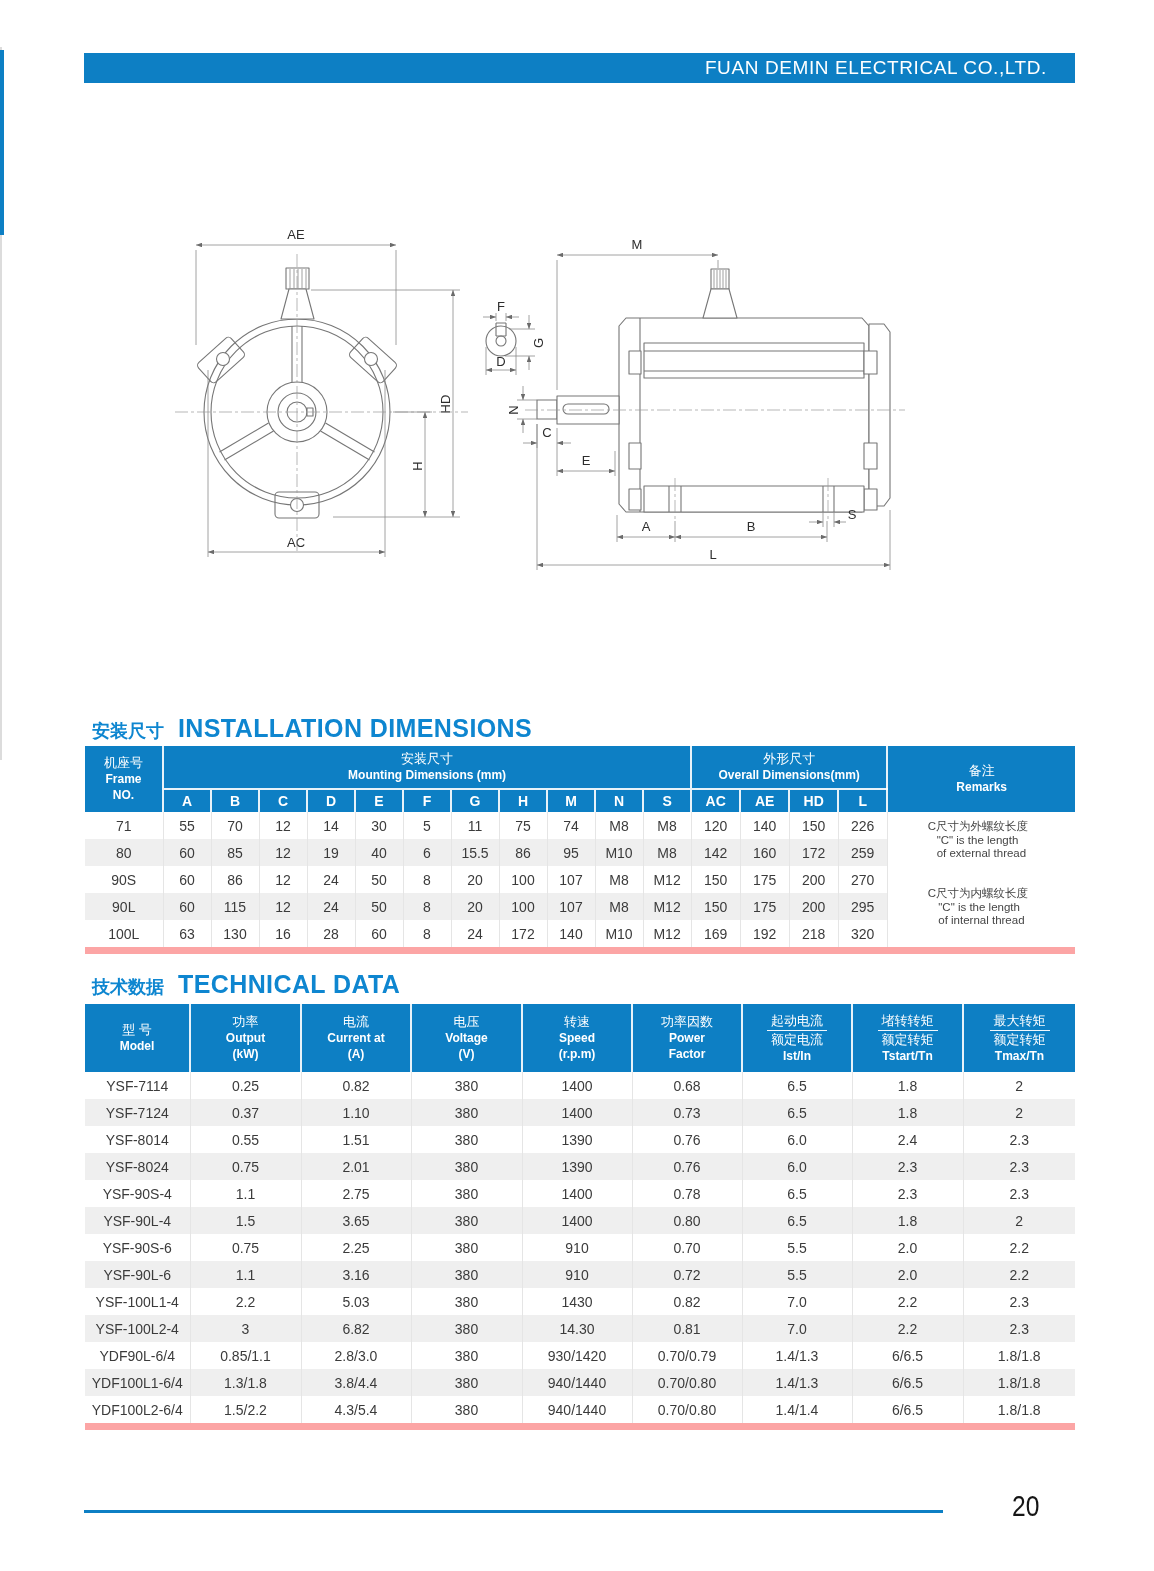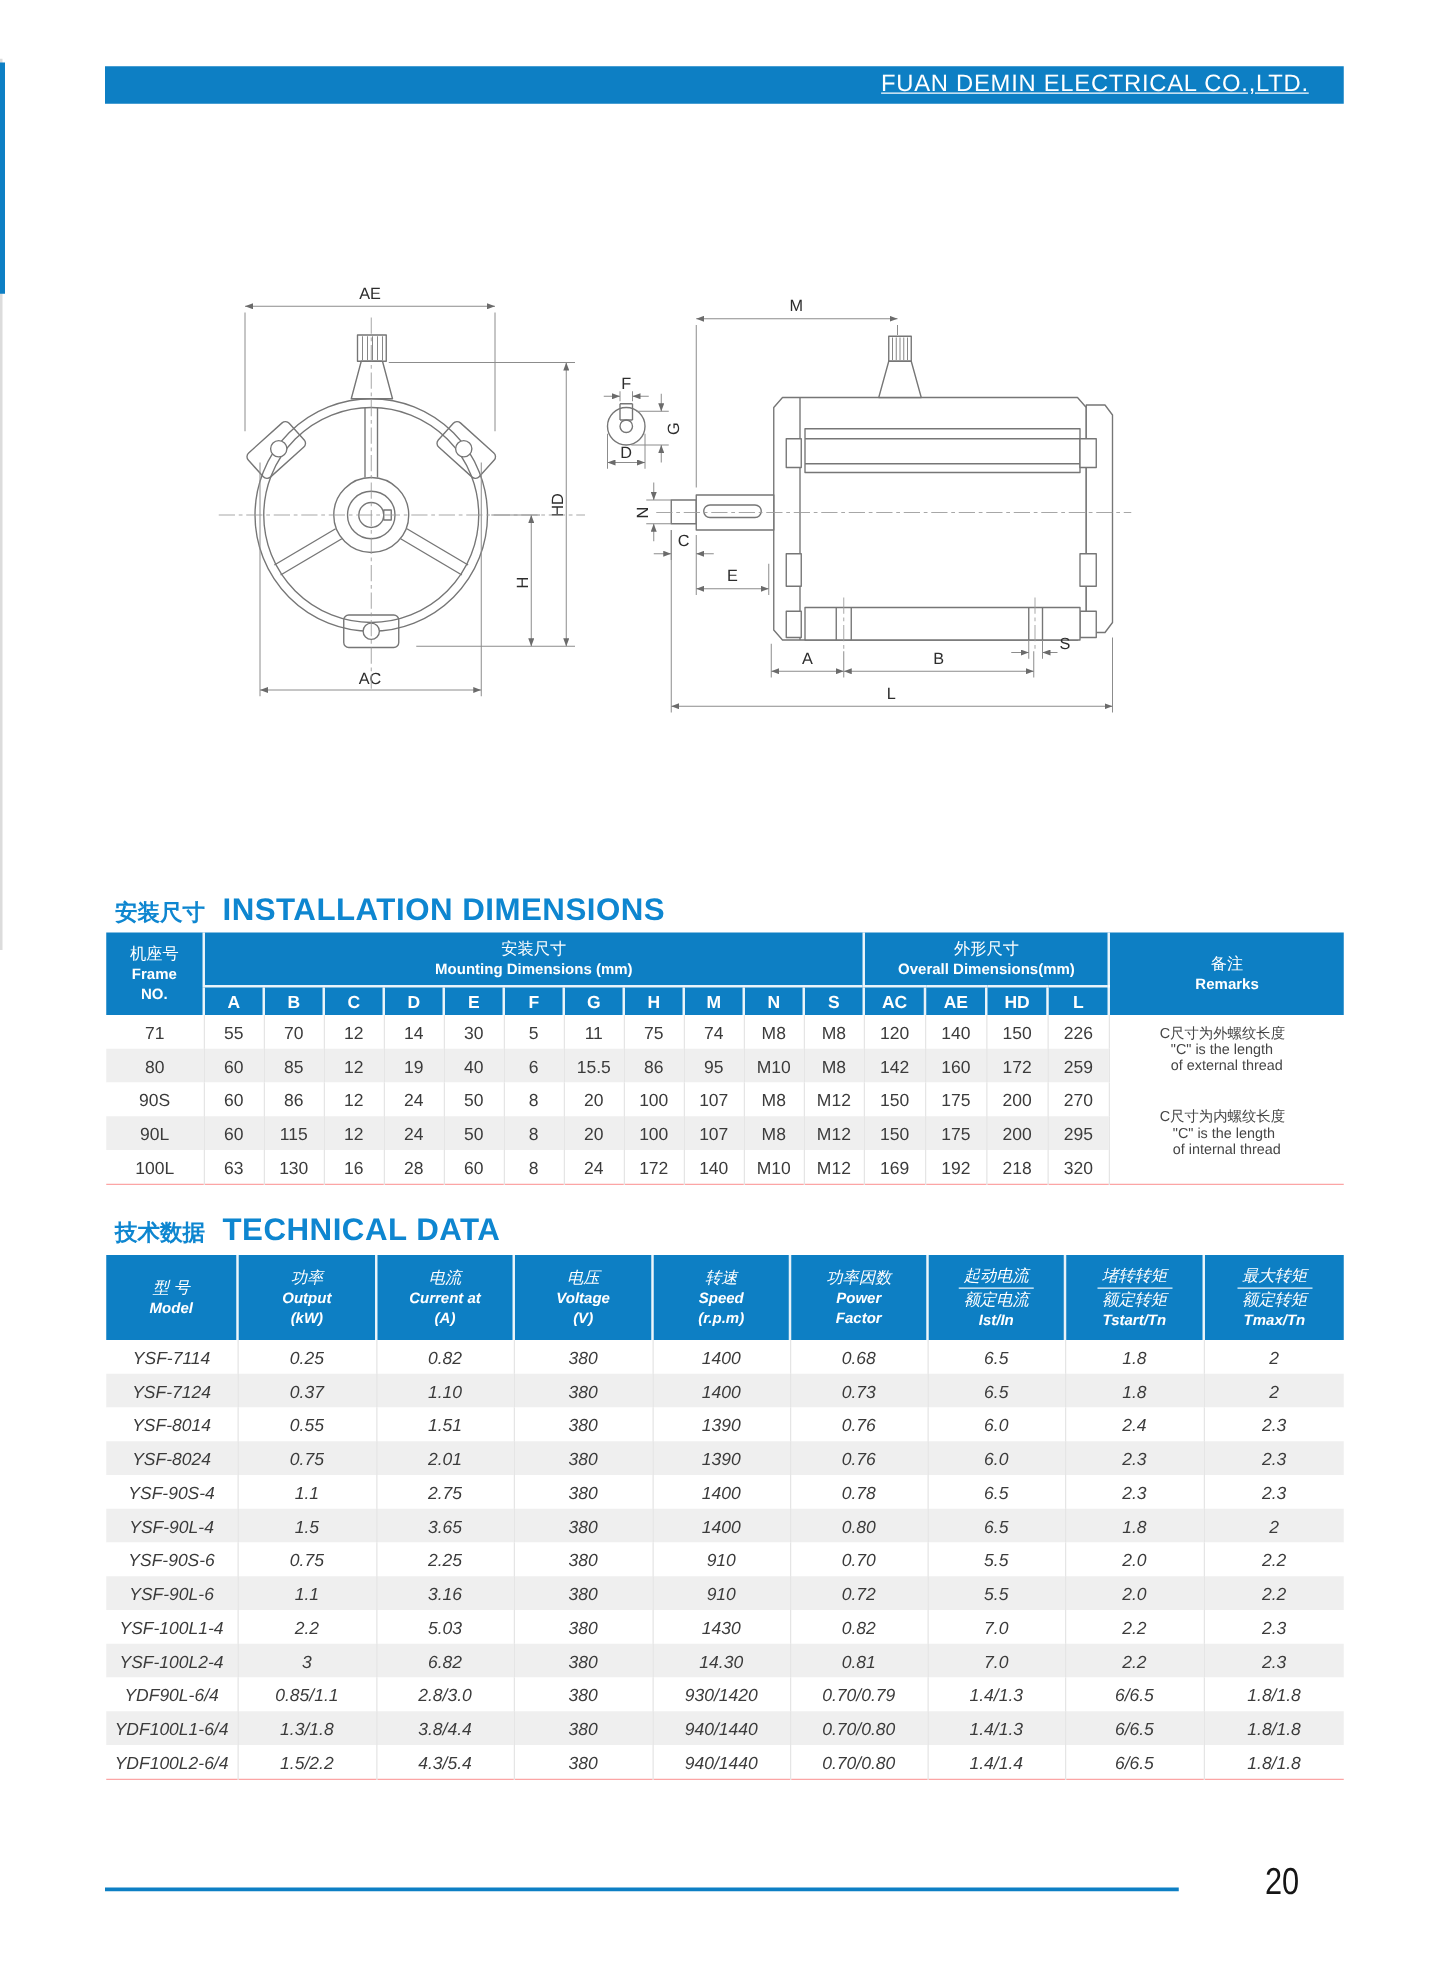--- a/index.html
+++ b/index.html
@@ -2,21 +2,21 @@
 <html><head>
 <meta charset="utf-8">
 <style>
   html,body{margin:0;padding:0;background:#fff;}
   .page{position:relative;width:1154px;height:1571px;background:#fff;overflow:hidden;
         font-family:"Liberation Sans","DejaVu Sans",sans-serif;}
   .edge-line{position:absolute;left:0;top:47px;width:2px;height:713px;background:#dcdcdc;}
   .accent{position:absolute;left:0;top:50px;width:4px;height:185px;background:#0d7fc4;}
   .topbar{position:absolute;left:84px;top:53px;width:991px;height:30px;background:#0d7fc4;
           display:flex;align-items:center;justify-content:flex-end;padding-right:28px;box-sizing:border-box;}
-  .topbar span{color:#fff;font-size:19px;letter-spacing:.6px;text-decoration:underline;}
+  .topbar span{color:#fff;font-size:19px;letter-spacing:.6px;}
 
   
   .drw{position:absolute;}
   .ol{fill:none;stroke:#767676;stroke-width:1.1;stroke-linejoin:round;}
   .olf{fill:#fff;stroke:#767676;stroke-width:1.1;stroke-linejoin:round;}
   .ht{stroke:#767676;stroke-width:.7;fill:none;}
   .dm{stroke:#8c8c8c;stroke-width:.8;fill:none;}
   .cl{stroke:#9a9a9a;stroke-width:.7;fill:none;stroke-dasharray:13 3 3 3;}
   .lb{font-family:"Liberation Sans",sans-serif;font-size:13px;fill:#2d2d2d;}
 
@@ -34,21 +34,21 @@
   .tbl .zh{font-size:13px;line-height:16px;}
   .tbl .lat{font-size:12px;font-weight:bold;line-height:16px;}
   .frac{border-bottom:1px solid rgba(255,255,255,.95);padding:0 4px 1px;width:fit-content;margin:0 auto 1px;}
   #t1 thead tr:first-child th{height:42px;}
   #t1 .sub th{height:22px;font-size:14px;font-weight:bold;border-top:2px solid rgba(255,255,255,.9);}
   #t2 thead th{height:68px;}
   .tbl td{height:27px;font-size:14px;color:#3b3b3b;text-align:center;vertical-align:middle;
           border-right:1px solid #e5e5e5;padding:0;background:#fff;}
   .tbl tbody tr:nth-child(even) td{background:#efefef;}
   .tbl tr td:last-child{border-right:none;}
-  .tbl{border-bottom:1px solid #fca5a5;}
+  .tbl{border-bottom:7px solid #fca5a5;}
   td.remark{background:#fff !important;border-left:1px solid #e5e5e5;border-right:1px solid #e5e5e5;
             font-size:11.5px;color:#454545;}
   td.remark .rzh{margin-right:7px;vertical-align:middle;}
   td.remark .ren{display:inline-flex;flex-direction:column;text-align:left;line-height:13px;
                  font-size:11.5px;vertical-align:middle;}
 
   .footline{position:absolute;left:84px;top:1510px;width:859px;height:3px;background:#0d7fc4;}
   .pagenum{position:absolute;left:1012px;top:1489px;font-size:30px;color:#151515;
            transform:scaleX(.82);transform-origin:left center;}
 </style>
@@ -377,21 +377,21 @@
           <td>320</td>
         </tr>
       </tbody>
   </table>
 
   <div class="sec-title" style="left:92px;top:970px;">
     <span class="t-zh">技术数据</span>
     <span class="t-en">TECHNICAL DATA</span>
   </div>
 
-  <table id="t2" class="tbl" style="left:85px;top:1004px;font-style:italic;">
+  <table id="t2" class="tbl" style="left:85px;top:1004px;">
     <colgroup>
       <col style="width:105px;">
         <col style="width:111px;">
         <col style="width:110px;">
       <col style="width:111px;">
         <col style="width:110px;">
         <col style="width:110px;">
       <col style="width:110px;">
         <col style="width:111px;">
         <col style="width:112px;">

